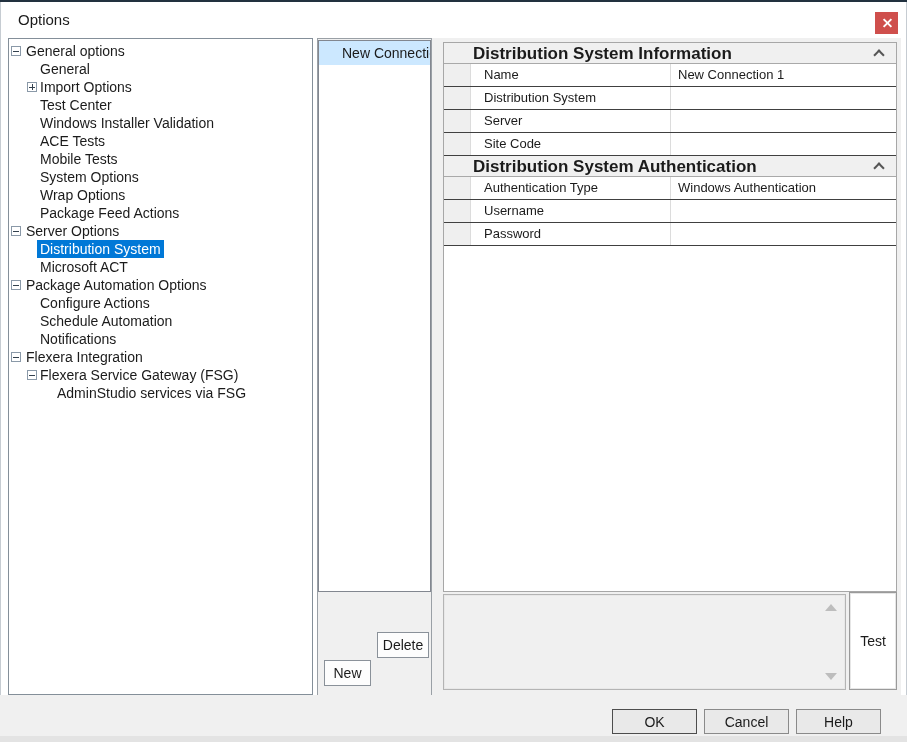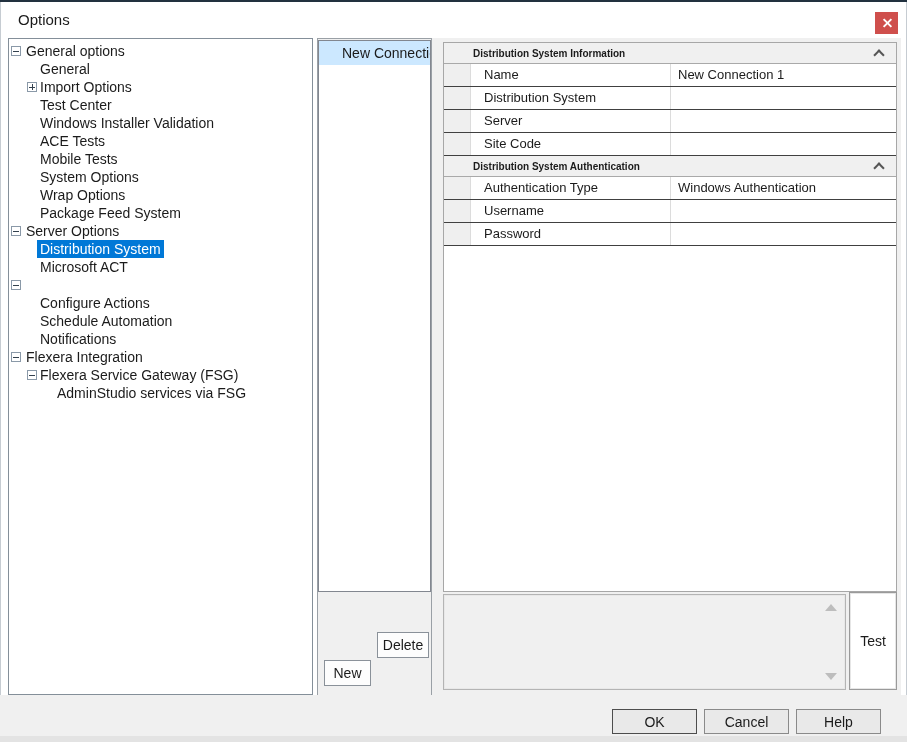--- a/index.html
+++ b/index.html
@@ -49,21 +49,21 @@
   .smallbtn { position:absolute; height:26px; background:#fdfdfd; border:1px solid #8a9199;
               display:flex; align-items:center; justify-content:center; cursor:pointer; }
   .btn-new    { left:6px;  top:621px; width:47px; }
   .btn-delete { left:59px; top:593px; width:52px; }
 
   
   .rightregion { position:absolute; left:432px; top:38px; width:469px; height:659px; background:#f0f0f0; }
   .propgrid { position:absolute; left:11px; top:4px; width:454px; height:550px;
               background:#fff; border:1px solid #a7a7a7; overflow:hidden; }
   .phead { position:relative; height:21px; line-height:21px; background:#f0f0f0;
-           border-bottom:1px solid #a9a9a9; font-weight:bold; font-size:10px; padding-left:29px; }
+           border-bottom:1px solid #a9a9a9; font-weight:bold; font-size:17px; padding-left:29px; }
   .chev { position:absolute; right:13px; top:8px; width:8px; height:8px;
           border-left:2px solid #555; border-top:2px solid #555; transform:rotate(45deg); cursor:pointer; }
   .prow { display:flex; height:23px; line-height:22px; border-bottom:1px solid #404040; font-size:13px; }
   .pgutter { width:27px; background:#efefef; border-right:1px solid #dcdcdc; }
   .plabel  { width:200px; padding-left:13px; border-right:1px solid #dcdcdc; }
   .pvalue  { flex:1; padding-left:7px; }
 
   
   .testout { position:absolute; left:11px; top:556px; width:403px; height:96px;
              background:#f0f0f0; border:1px solid #b4b4b4; box-shadow:inset 0 0 0 1px #e8e8e8; }
@@ -131,36 +131,37 @@
     <div class="titem lvl1">
     
     <span class="tlabel">System Options</span>
   </div>
     <div class="titem lvl1">
     
     <span class="tlabel">Wrap Options</span>
   </div>
     <div class="titem lvl1">
     
-    <span class="tlabel">Package Feed System</span>
+    <span class="tlabel">Package Feed Actions</span>
   </div>
     <div class="titem lvl0">
     <span class="exp minus"></span>
     <span class="tlabel">Server Options</span>
   </div>
     <div class="titem lvl1">
     
     <span class="tlabel selected">Distribution System</span>
   </div>
     <div class="titem lvl1">
     
     <span class="tlabel">Microsoft ACT</span>
   </div>
     <div class="titem lvl0">
     <span class="exp minus"></span>
+    <span class="tlabel">Package Automation Options</span>
   </div>
     <div class="titem lvl1">
     
     <span class="tlabel">Configure Actions</span>
   </div>
     <div class="titem lvl1">
     
     <span class="tlabel">Schedule Automation</span>
   </div>
     <div class="titem lvl1">

